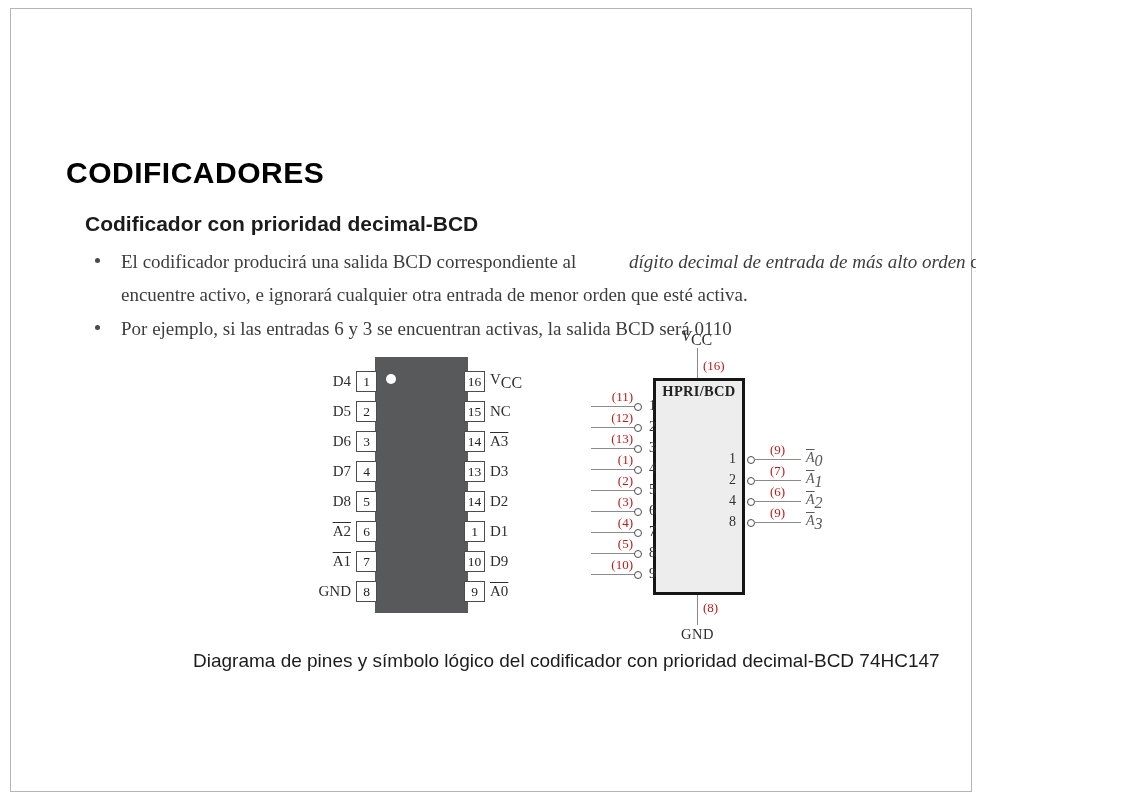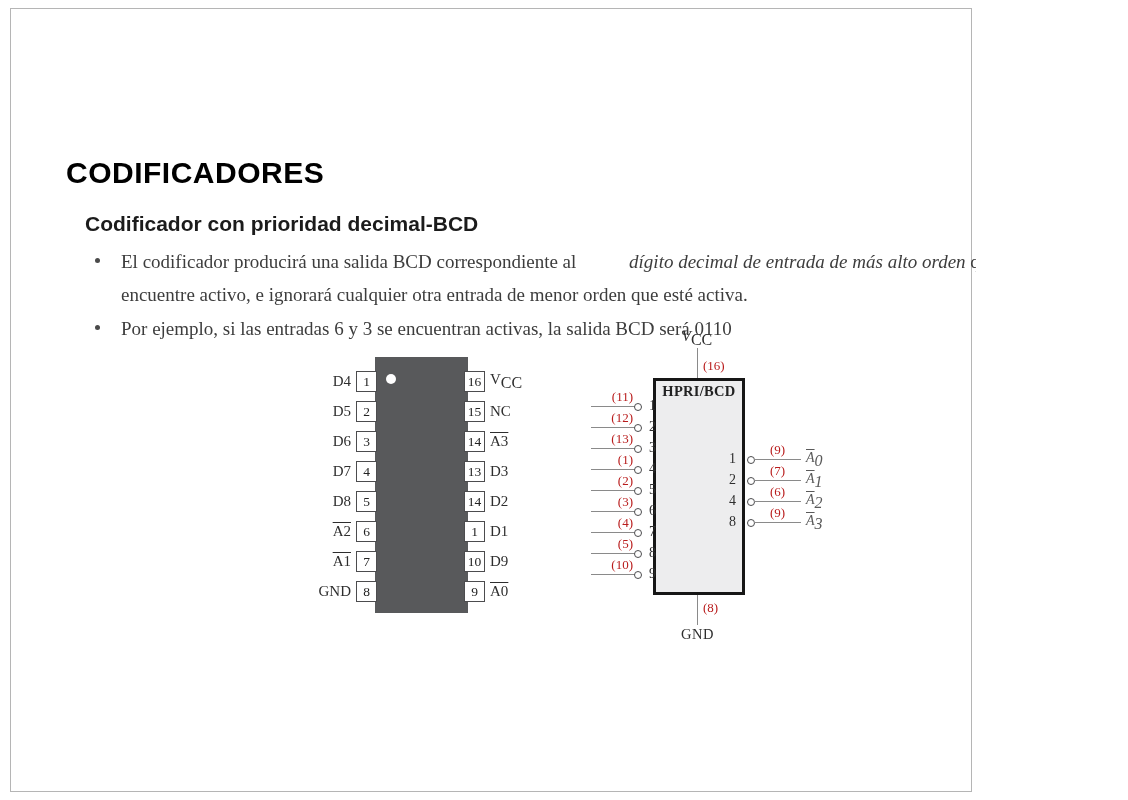--- a/index.html
+++ b/index.html
@@ -234,15 +234,16 @@
     <span class="wire"></span>
     <span class="paren">(9)</span>
     <span class="sig"><span class="ovr">A</span><sub class="small">3</sub></span>
   </div>
 
   <div class="abs wire" style="left:697px;top:595px;width:1px;height:30px"></div>
   <div class="abs paren" style="left:703px;top:600px">(8)</div>
   <div class="abs gnd-lab">GND</div>
 
   <div class="abs caption">
+    <div>Diagrama de pines y símbolo lógico del codificador con prioridad decimal-BCD 74HC147</div>
   </div>
   <div class="abs pagenum">28</div>
 </div>
 
 </body></html>

